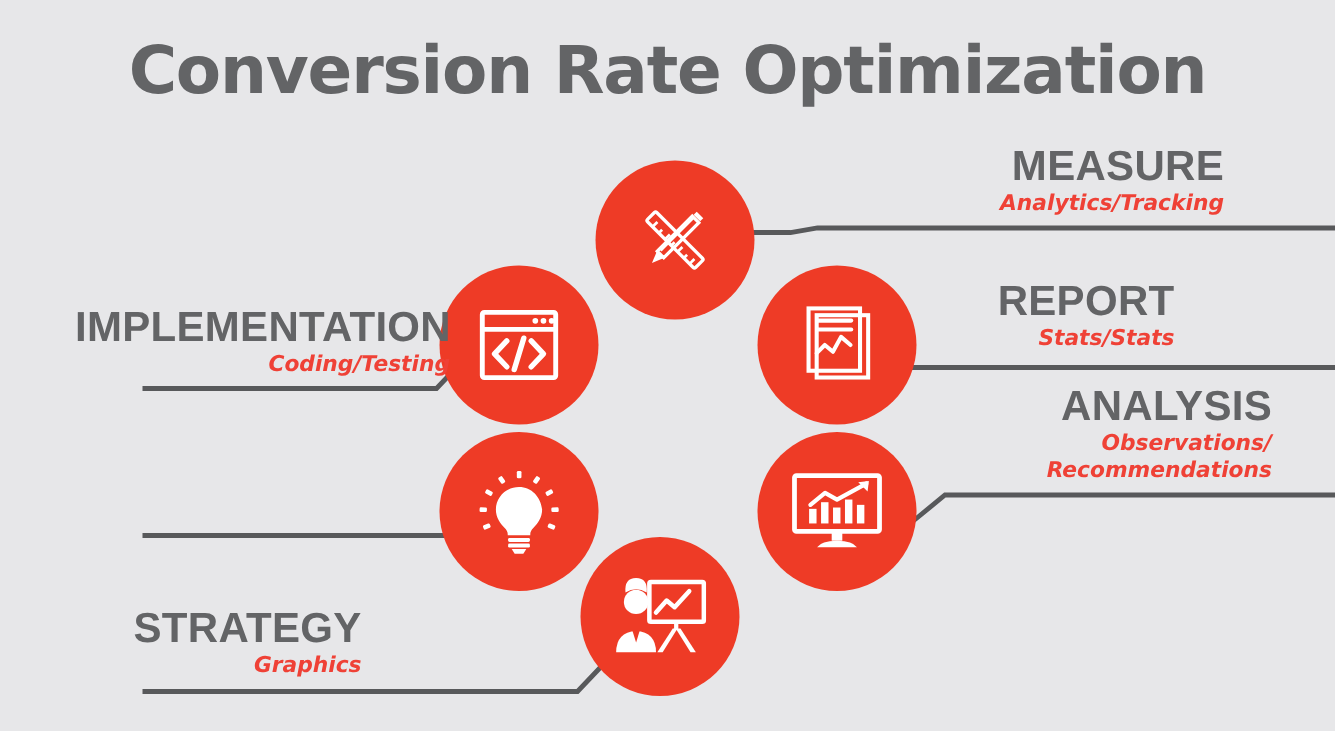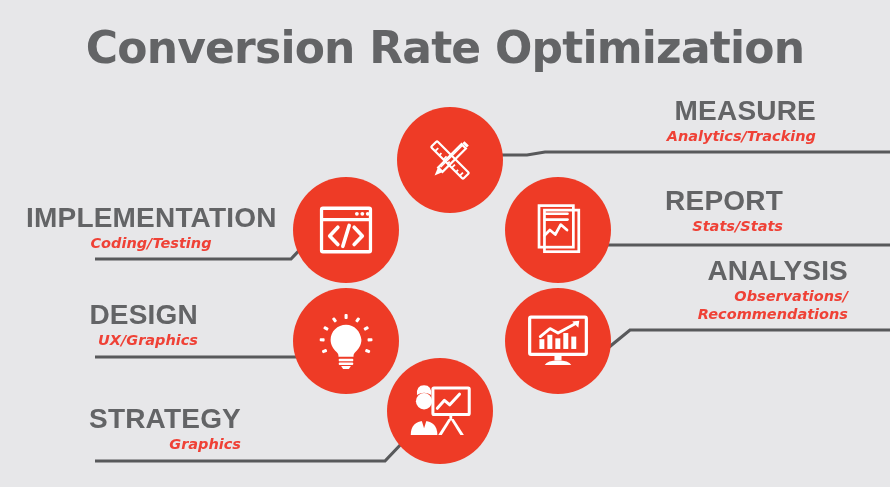--- a/index.html
+++ b/index.html
@@ -226,29 +226,25 @@
           <rect x="50" y="25" width="5.6" height="14"></rect>
           <polyline points="15,25 26,16 35,21 57,9" fill="none" stroke="#ffffff" stroke-width="3.2" stroke-linecap="round" stroke-linejoin="round"></polyline>
           <polygon points="51,8 59,7 58,15"></polygon>
           <rect x="31" y="45" width="8" height="7"></rect>
           <path d="M20 57 q3 -5 15 -5 q12 0 15 5 z"></path>
         </g>
       </svg>
     </span>
   </div>
 
-  <div class="label left" style="left:26px; top:203px; width:250px;text-align:center;">
+  <div class="label left" style="left:50px; top:203px; width:250px;">
     <div class="heading">IMPLEMENTATION</div>
     <div class="sub">Coding/Testing</div>
   </div>
 
-  <div class="label left" style="left:38px; top:300px; width:160px;">
-    <div class="heading">DESIGN</div>
-    <div class="sub">UX/Graphics</div>
-  </div>
 
   <div class="label left" style="left:38px; top:404px; width:203px;">
     <div class="heading">STRATEGY</div>
     <div class="sub">Graphics</div>
   </div>
 
   <div class="label right" style="left:568px; top:96px; width:248px;">
     <div class="heading">MEASURE</div>
     <div class="sub">Analytics/Tracking</div>
   </div>

